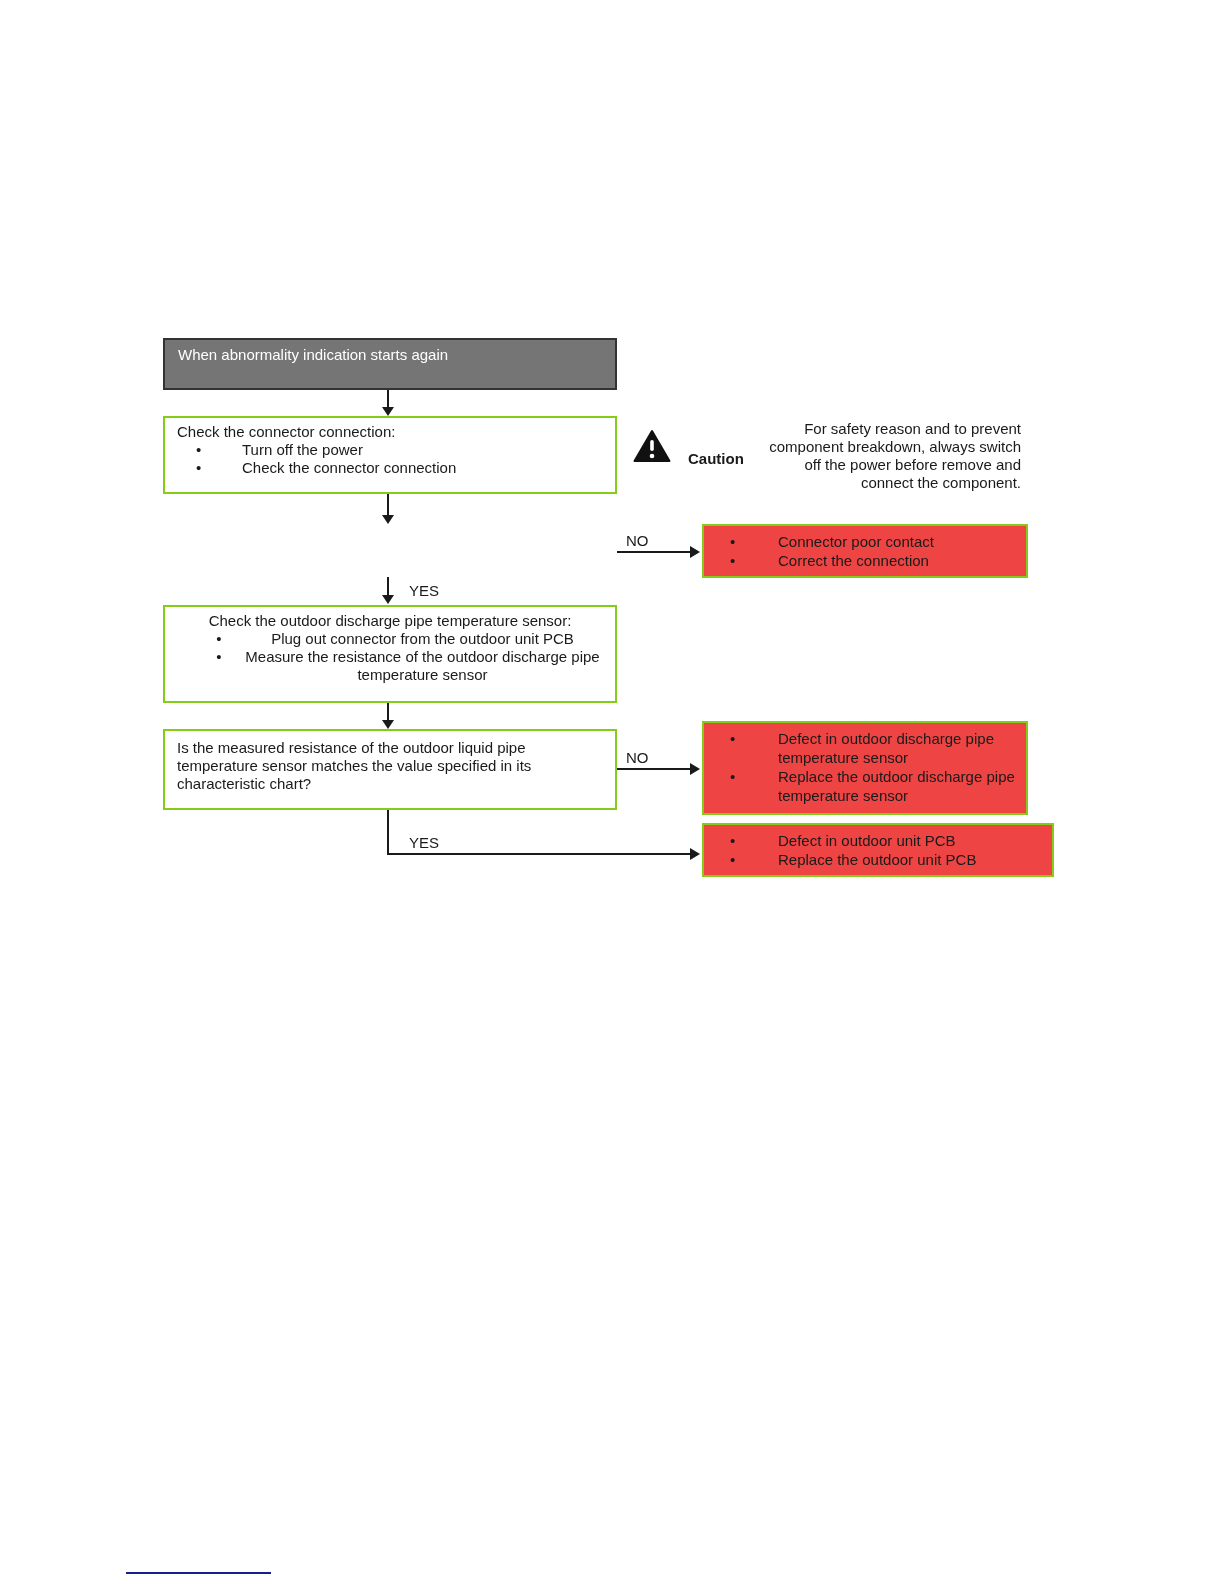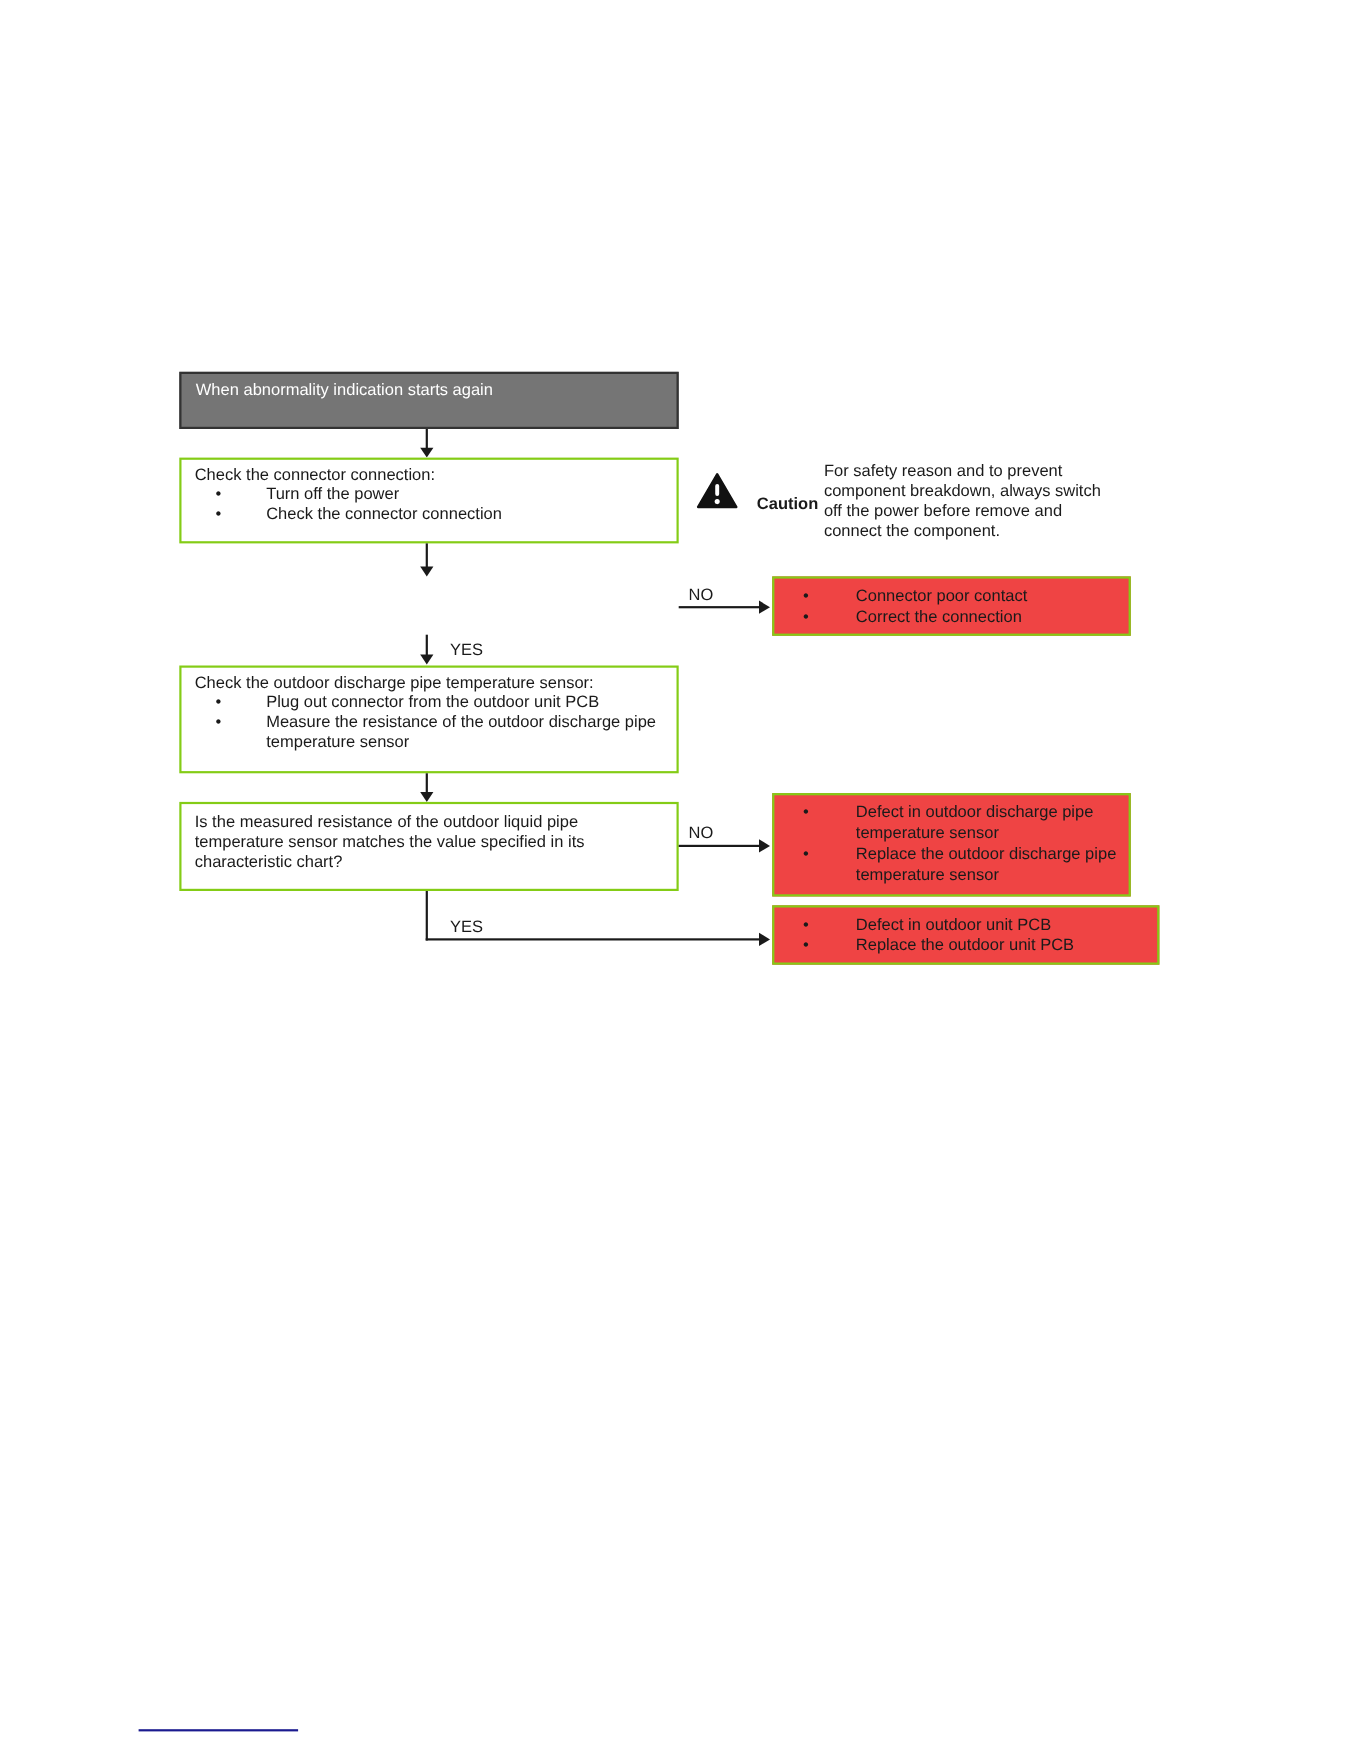--- a/index.html
+++ b/index.html
@@ -67,21 +67,21 @@
   </div>
 
   <div class="abs" style="left:633px;top:429px;width:38px;height:34px;">
     <svg viewBox="0 0 38 34" width="38" height="34">
       <path d="M19 2 L36.5 32 H1.5 Z" fill="#111111" stroke="#111111" stroke-width="2" stroke-linejoin="round"></path>
       <rect x="17.2" y="11" width="3.6" height="11" rx="1.8" fill="#ffffff"></rect>
       <circle cx="19" cy="27" r="2.3" fill="#ffffff"></circle>
     </svg>
   </div>
   <div class="abs caution-label" style="left:672px;top:450px;margin-left:16px;">Caution</div>
-  <div class="abs caution-text" style="left:749px;top:420px;">For safety reason and to prevent component breakdown, always switch off the power before remove and connect the component.</div>
+  <div class="abs caution-text" style="left:749px;top:420px;text-align:right;">For safety reason and to prevent component breakdown, always switch off the power before remove and connect the component.</div>
 
   <div class="abs vline" style="left:387px;top:494px;height:22px;"></div>
   <div class="abs arrow-down" style="left:382px;top:515px;"></div>
 
 
   <div class="abs blabel" style="left:626px;top:532px;">NO</div>
   <div class="abs hline" style="left:617px;top:551px;width:75px;"></div>
   <div class="abs arrow-right" style="left:690px;top:546px;"></div>
 
   <div class="abs node rbox" style="left:702px;top:524px;width:326px;height:54px;">
@@ -92,21 +92,21 @@
     <div class="brow">
       <span class="bullet"></span>
       <span class="btext">Correct the connection</span>
     </div>
   </div>
 
   <div class="abs vline" style="left:387px;top:577px;height:19px;"></div>
   <div class="abs arrow-down" style="left:382px;top:595px;"></div>
   <div class="abs blabel" style="left:409px;top:582px;">YES</div>
 
-  <div class="abs node pbox" style="left:163px;top:605px;width:454px;height:98px;">
+  <div class="abs node pbox" style="left:163px;top:605px;width:454px;height:98px;text-align:center;">
     <div>Check the outdoor discharge pipe temperature sensor:</div>
     <div class="brow">
       <span class="bullet"></span>
       <span class="btext">Plug out connector from the outdoor unit PCB</span>
     </div>
     <div class="brow">
       <span class="bullet"></span>
       <span class="btext">Measure the resistance of the outdoor discharge pipe temperature sensor</span>
     </div>
   </div>

